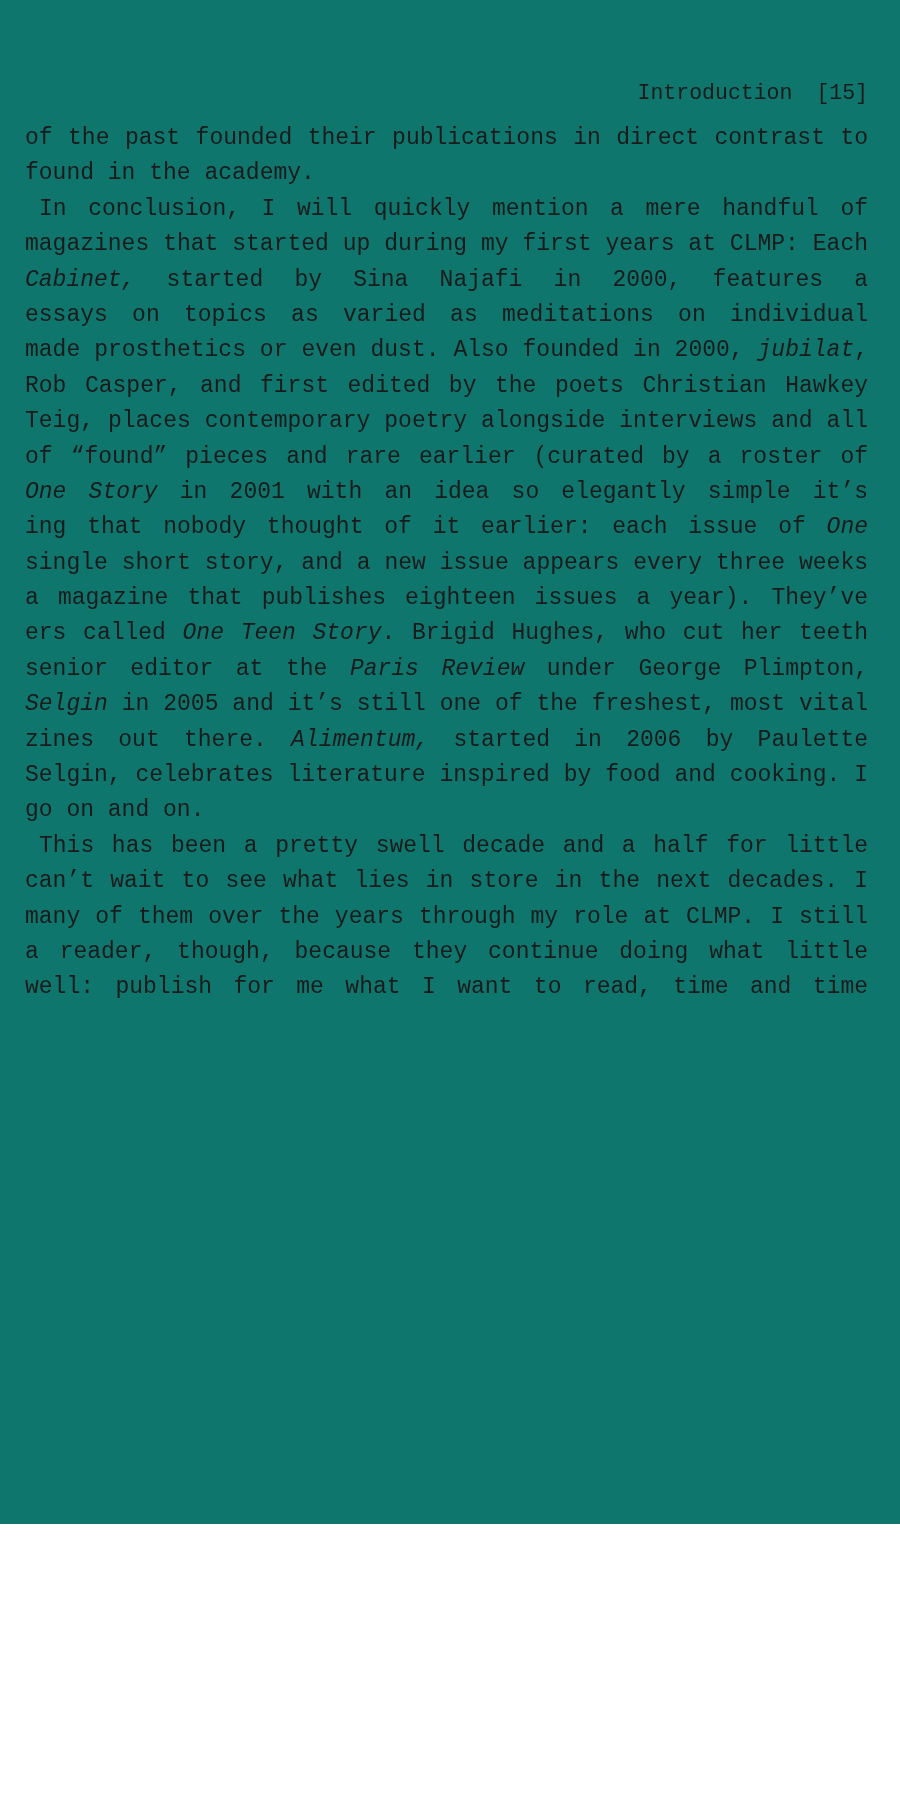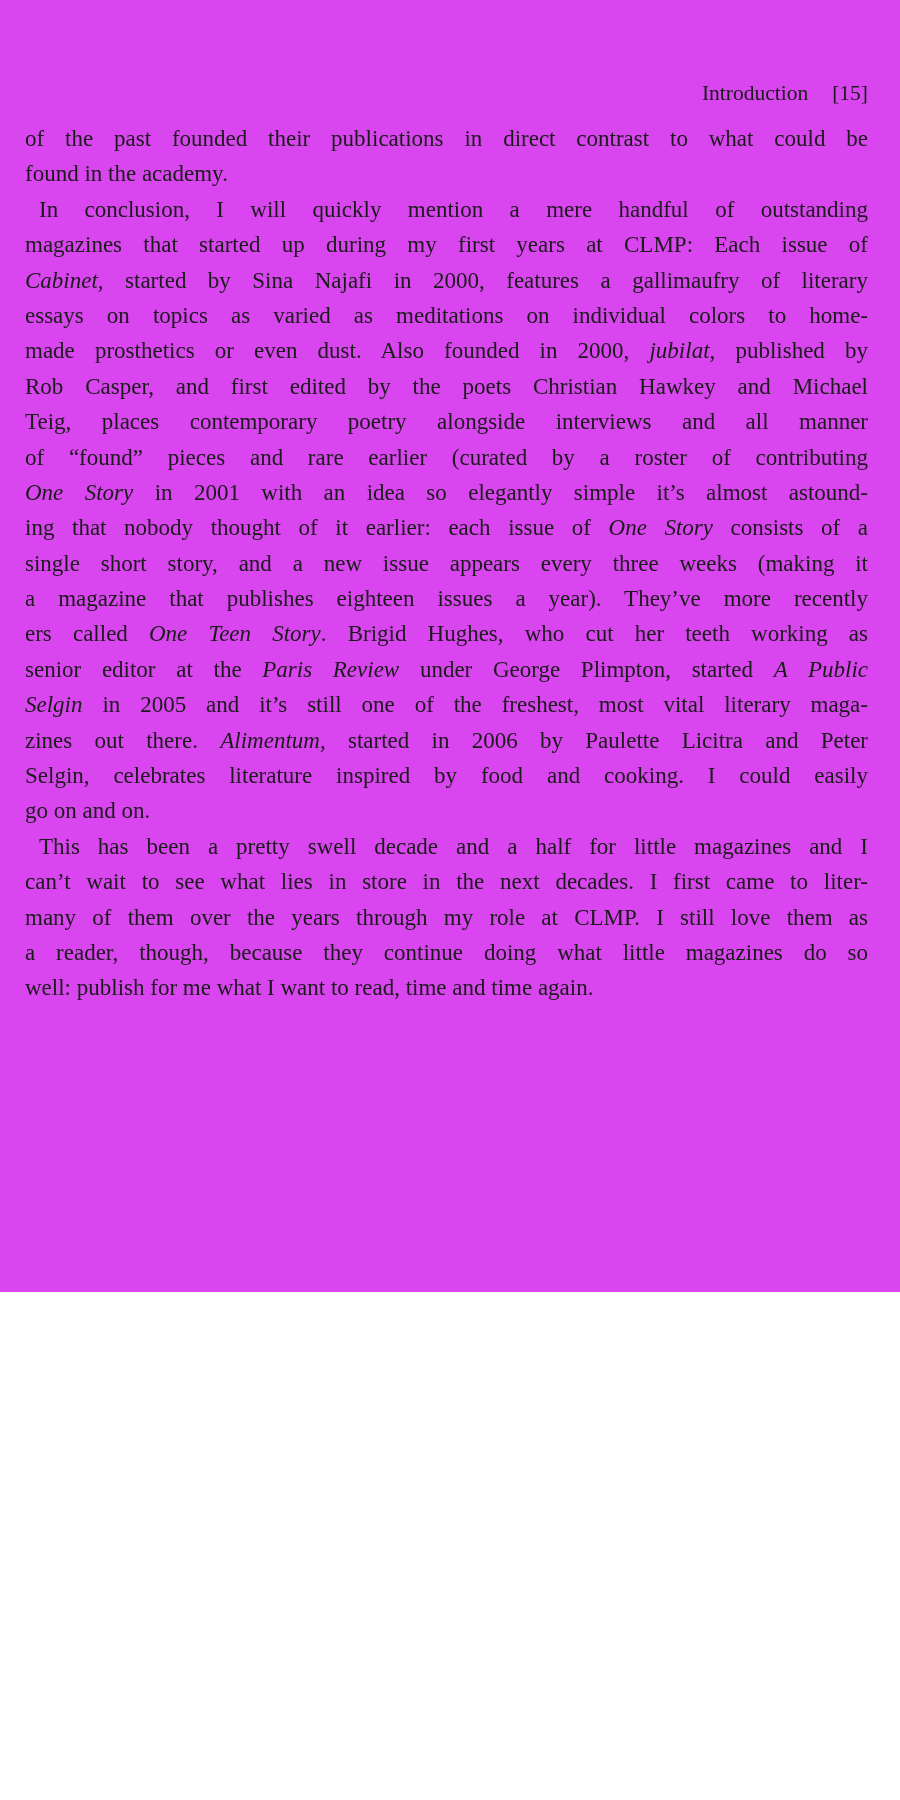--- a/index.html
+++ b/index.html
@@ -3,23 +3,23 @@
 <meta charset="utf-8">
 <style>
   html, body {
     margin: 0;
     padding: 0;
     background: #ffffff;
   }
   .page {
     position: relative;
     width: 900px;
-    height: 1292px;
-    background: #d946ef;
-    font-family: Liberation Serif, serif;
+    height: 1524px;
+    background: #0f766e;
+    font-family: Liberation Mono, monospace;
     color: #1b1b1b;
     overflow: hidden;
   }
   .running-head {
     position: absolute;
     top: 80px;
     left: 25px;
     width: 843px;
     text-align: right;
     font-size: 21.5px;

